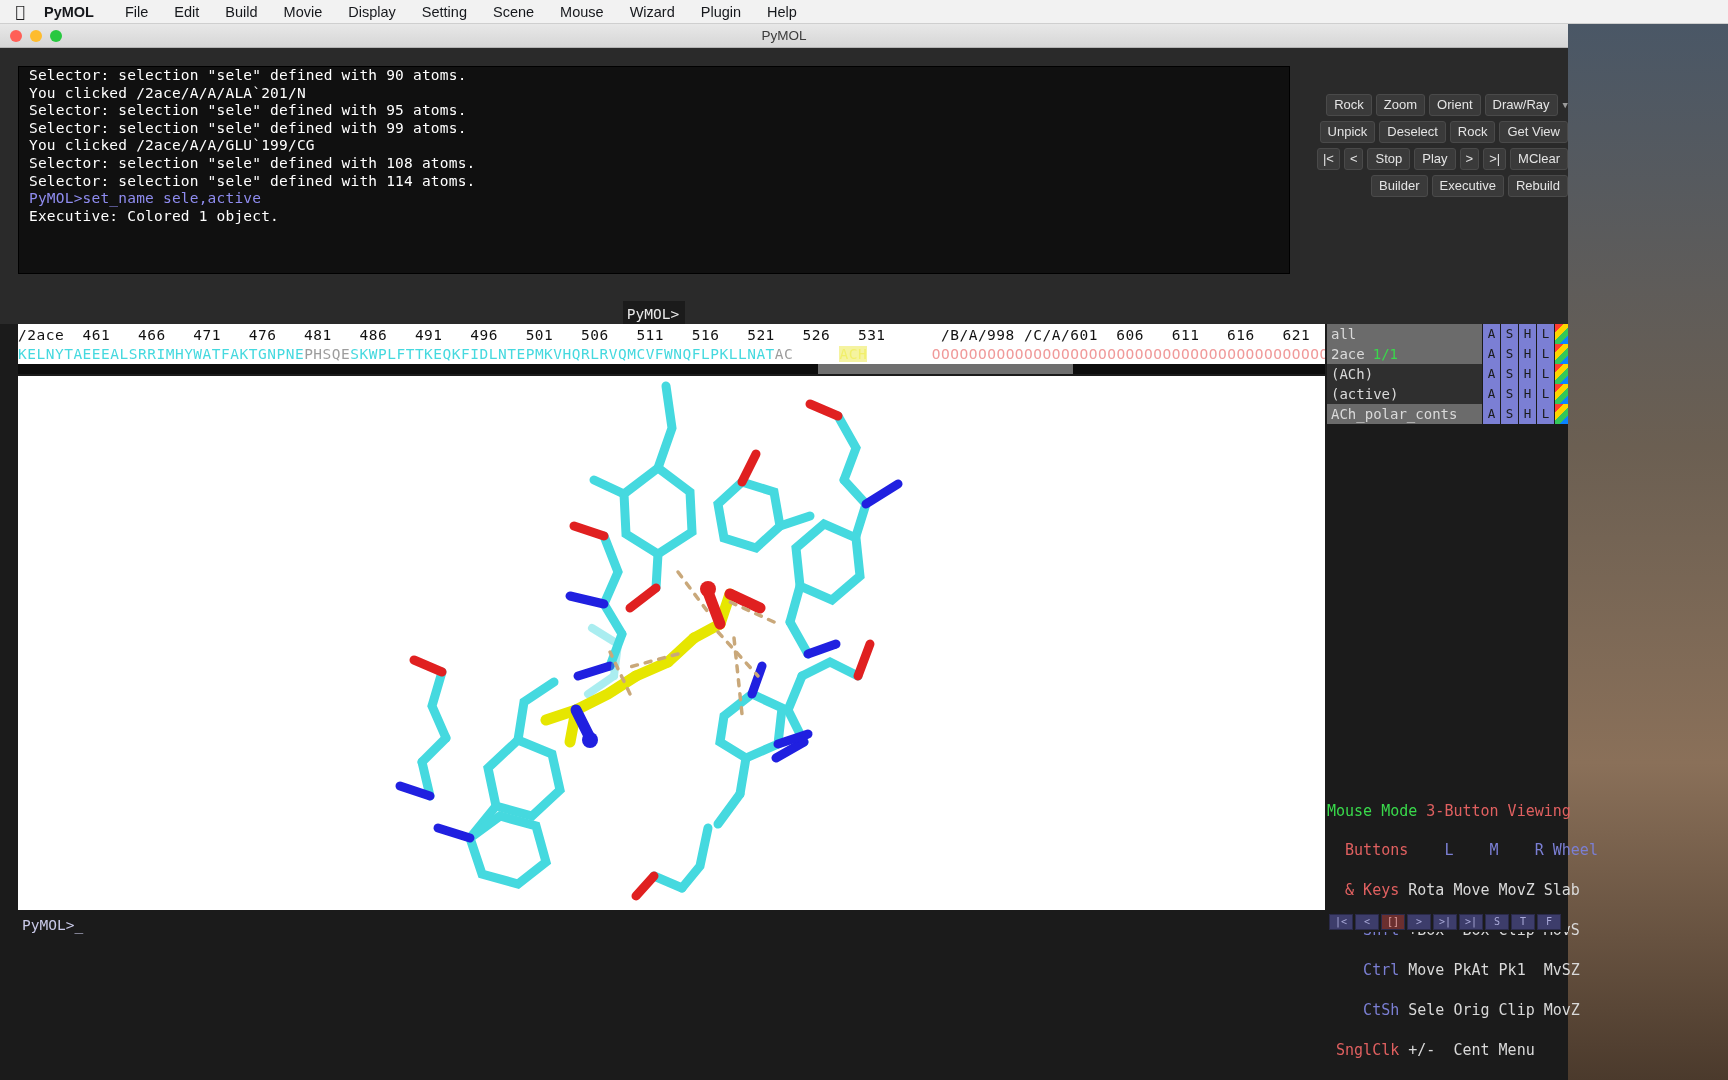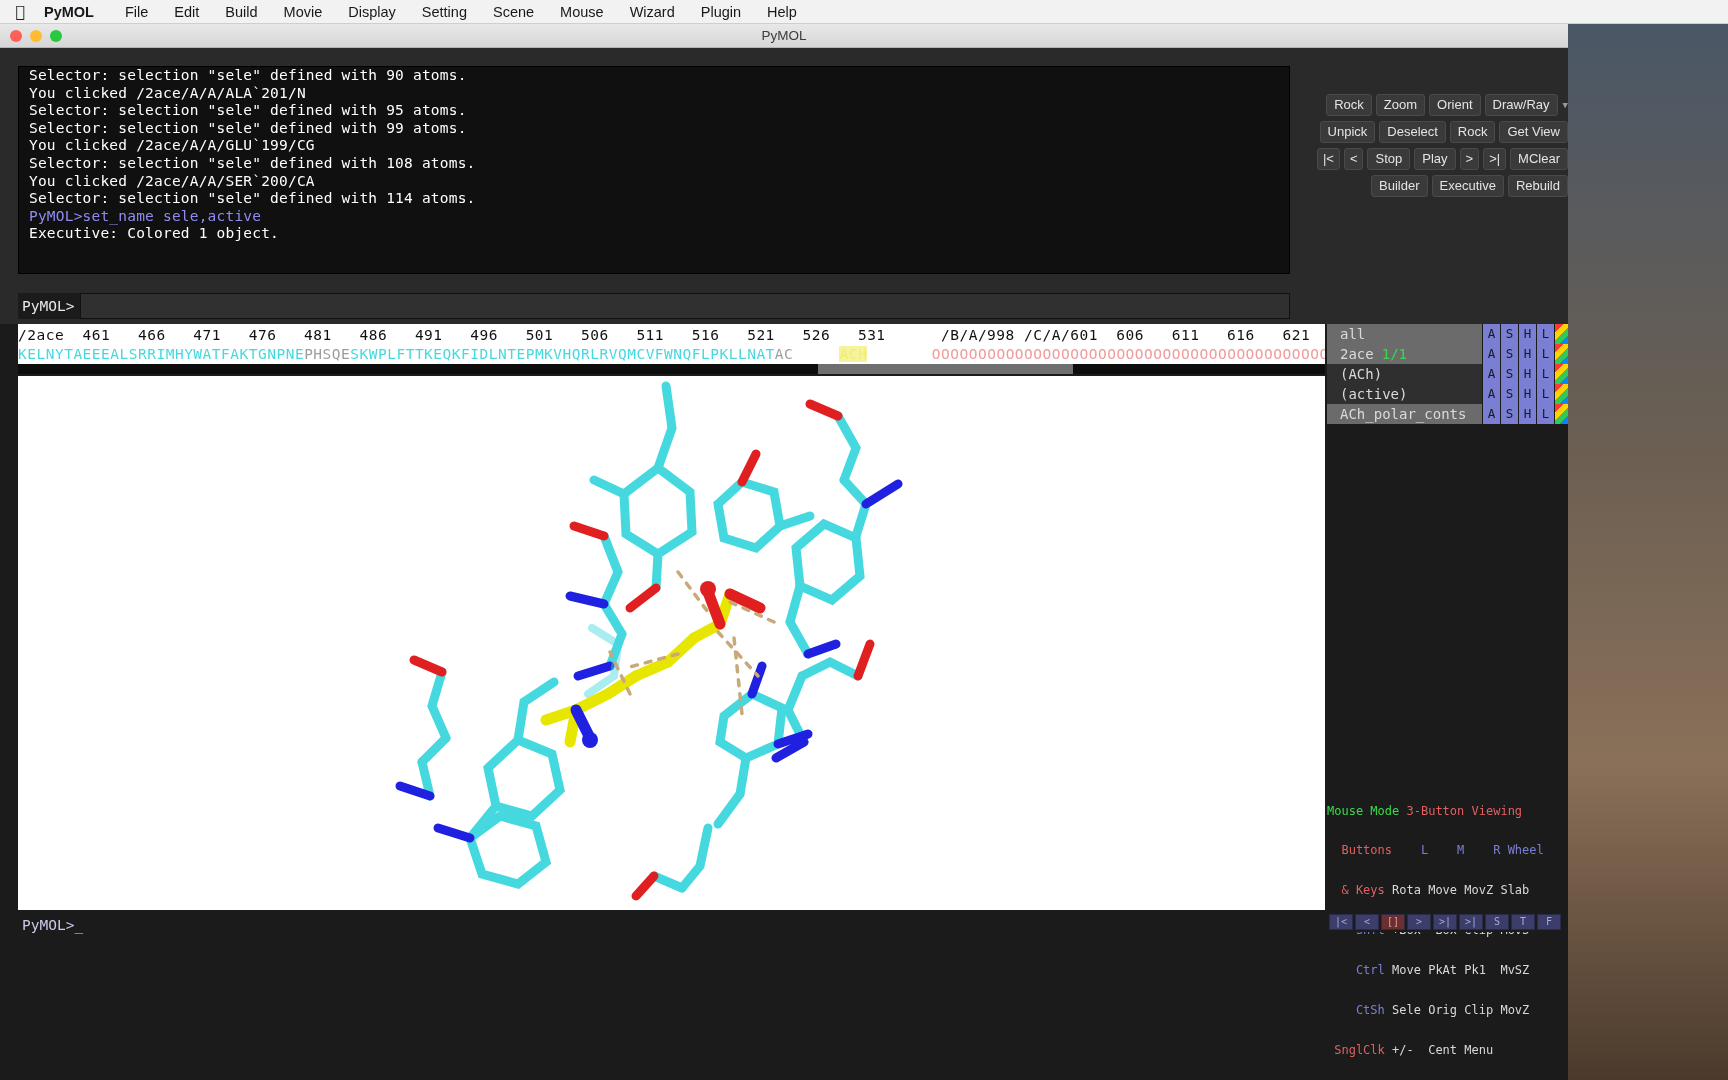--- a/index.html
+++ b/index.html
@@ -69,22 +69,22 @@
     overflow: hidden;
   }
   .console-line {
     font-family: "DejaVu Sans Mono", monospace;
     font-size: 14.5px; line-height: 17.6px; color: #ffffff;
     white-space: pre; padding-left: 10px; letter-spacing: .2px;
   }
   .console-line.cmd { color: #8f8cf0; }
 
   .prompt-row {
-    position: absolute; left: 18px; top: 245px; width: 1272px; height: 26px;
-    display: flex; align-items: center;
+    position: absolute; left: 18px; top: 253px; width: 1272px; height: 26px;
+    display: flex; align-items: center; flex-direction: column;
   }
   .prompt-label {
     font-family: "DejaVu Sans Mono", monospace;
     font-size: 14.5px; color: #e8e8e8; padding: 0 6px 0 4px;
     background: #1b1b1b; height: 26px; line-height: 26px;
   }
   .prompt-input {
     flex: 1; height: 26px; background: #303030; border: 1px solid #111;
     color: #eee; font-family: "DejaVu Sans Mono", monospace; font-size: 14px;
     padding: 0 6px; outline: none;
@@ -152,41 +152,41 @@
     position: absolute; left: 1327px; top: 300px; width: 241px; height: 100px;
     background: #1b1b1b;
   }
   .obj-row {
     position: relative; height: 20px; display: flex; align-items: stretch;
     margin-bottom: 0px;
   }
   .obj-name {
     flex: 1; background: #6b6b6b; color: #dadada;
     font-family: "DejaVu Sans Mono", monospace; font-size: 14px;
-    line-height: 20px; padding-left: 13px; white-space: nowrap; overflow: hidden;
+    line-height: 20px; padding-left: 4px; white-space: nowrap; overflow: hidden;
   }
   .obj-row.dark .obj-name { background: #2f2f2f; }
   .obj-state { color: #39d94b; padding-left: 8px; }
   .obj-btns { display: flex; }
   .obj-btn {
     width: 18px; background: #7b7fd4; color: #1b1b1b;
     font-family: "DejaVu Sans Mono", monospace; font-size: 12.5px;
     text-align: center; line-height: 20px; border-left: 1px solid #1b1b1b;
     cursor: pointer;
   }
   .obj-btn.c {
     background: linear-gradient(135deg,#ff3b30 0 25%,#ffd400 25% 50%,#34c759 50% 75%,#0a84ff 75% 100%);
     width: 14px;
   }
 
   
   .mousemode {
     position: absolute; left: 1327px; top: 752px; width: 241px; height: 134px;
     background: #1b1b1b; padding-top: 2px;
-    font-family: "DejaVu Sans Mono", monospace; font-size: 12px;
+    font-family: "DejaVu Sans Mono", monospace; font-size: 15px;
     line-height: 13.3px; white-space: pre;
   }
   .mm-line { display: block; }
   .mm-green { color: #39d94b; }
   .mm-red { color: #e06060; }
   .mm-blue { color: #7b7fd4; }
   .mm-white { color: #d9d9d9; }
 
   
   .moviebar {
@@ -246,21 +246,20 @@
 
     <div class="upper">
 
       <div class="console-wrap">
         <div class="console-line">Selector: selection "sele" defined with 90 atoms.</div>
         <div class="console-line">You clicked /2ace/A/A/ALA`201/N</div>
         <div class="console-line">Selector: selection "sele" defined with 95 atoms.</div>
         <div class="console-line">Selector: selection "sele" defined with 99 atoms.</div>
         <div class="console-line">You clicked /2ace/A/A/GLU`199/CG</div>
         <div class="console-line">Selector: selection "sele" defined with 108 atoms.</div>
-        <div class="console-line">You clicked /2ace/A/A/SER`200/CA</div>
         <div class="console-line">Selector: selection "sele" defined with 114 atoms.</div>
         <div class="console-line cmd">PyMOL&gt;set_name sele,active</div>
         <div class="console-line">Executive: Colored 1 object.</div>
       </div>
 
       <div class="prompt-row">
         <div class="prompt-label">PyMOL&gt;</div>
         <input class="prompt-input" value="" placeholder="" style="">
       </div>
 

